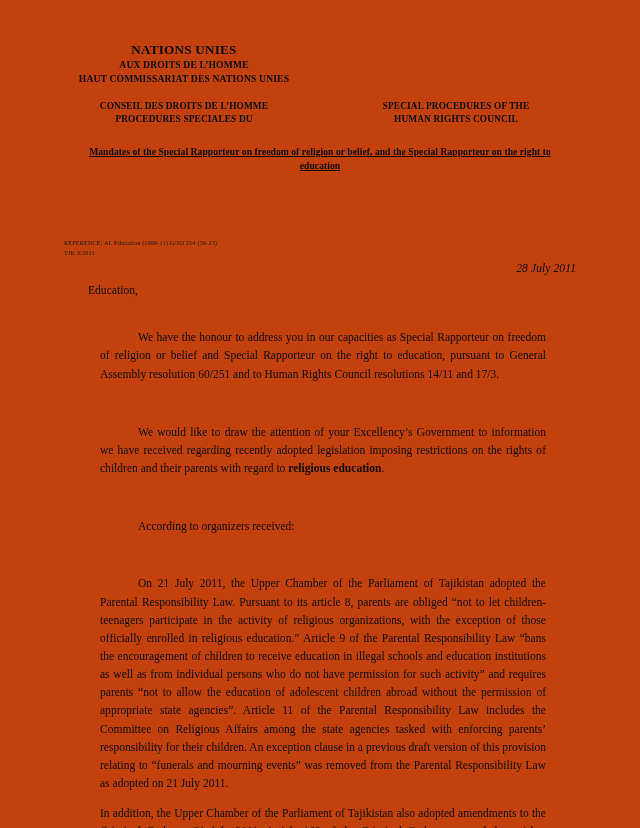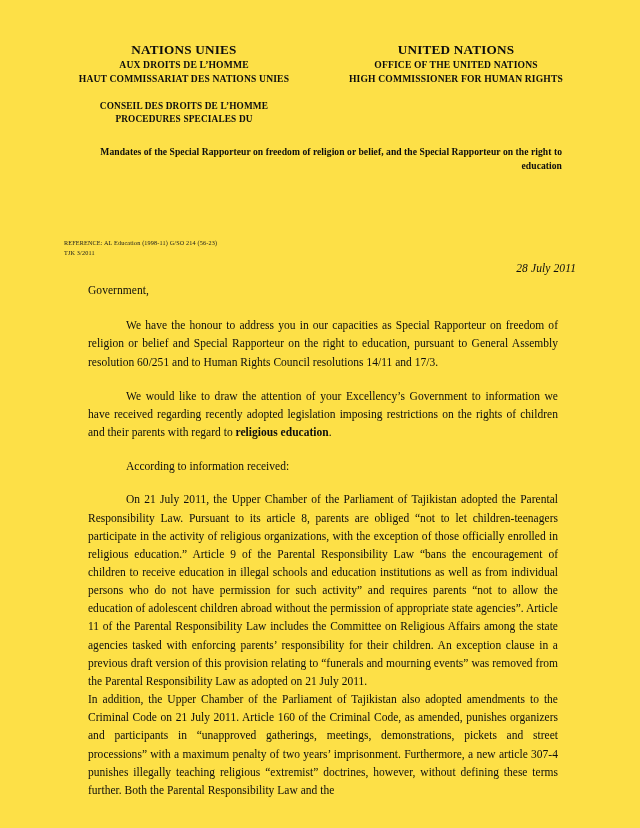--- a/index.html
+++ b/index.html
@@ -4,21 +4,21 @@
 <style>
   html, body {
     margin: 0;
     padding: 0;
     background: #ffffff;
   }
   .page {
     position: relative;
     width: 640px;
     height: 828px;
-    background: #fde047;
+    background: #c2410c;
     overflow: hidden;
     font-family: "Liberation Serif", "DejaVu Serif", serif;
     color: #0d0d0d;
     box-sizing: border-box;
   }
 
   
   .letterhead {
     padding-top: 41px;
   }
@@ -52,25 +52,26 @@
     font-size: 9.3px;
     font-weight: bold;
     letter-spacing: 0.15px;
     line-height: 1.42;
     white-space: nowrap;
   }
 
   .mandates {
     margin-top: 19px;
     padding: 0 78px;
-    text-align: right;
+    text-align: center;
     font-size: 9.6px;
     font-weight: bold;
     line-height: 1.45;
     letter-spacing: 0.05px;
+    text-decoration: underline;
   }
 
   
   .reference {
     position: absolute;
     left: 64px;
     top: 238px;
     font-size: 6.2px;
     line-height: 1.55;
     letter-spacing: 0.15px;
@@ -94,21 +95,21 @@
     left: 88px;
     right: 82px;
     top: 282px;
   }
   .salutation {
     font-size: 11.5px;
     line-height: 1.5;
     letter-spacing: 0.05px;
   }
   p.para {
-    margin: 0;
+    margin: 12px;
     font-size: 11.5px;
     line-height: 1.58;
     text-align: justify;
     text-justify: inter-word;
     letter-spacing: 0.02px;
   }
   p.indent {
     text-indent: 38px;
   }
   .gap-lg { height: 17px; }
@@ -121,58 +122,57 @@
 
 <div class="page">
 
   <div class="letterhead">
     <div class="lh-row">
       <div class="lh-col">
         <div class="lh-title">NATIONS UNIES</div>
         <div class="lh-sub">AUX DROITS DE L’HOMME</div>
         <div class="lh-sub">HAUT COMMISSARIAT DES NATIONS UNIES</div>
       </div>
-      <div class="lh-col">
-        <div class="lh-title">UNITED NATIONS</div>
-        <div class="lh-sub">OFFICE OF THE UNITED  NATIONS</div>
-        <div class="lh-sub">HIGH COMMISSIONER FOR HUMAN RIGHTS</div>
-      </div>
     </div>
 
     <div class="lh-row lh-block2">
       <div class="lh-col">
         <div class="lh-sub2">CONSEIL DES DROITS DE L’HOMME</div>
         <div class="lh-sub2">PROCEDURES SPECIALES DU</div>
+      </div>
+      <div class="lh-col">
+        <div class="lh-sub2">SPECIAL PROCEDURES OF THE</div>
+        <div class="lh-sub2">HUMAN RIGHTS COUNCIL</div>
       </div>
     </div>
 
     <div class="mandates">Mandates of the Special Rapporteur on freedom of religion or belief, and the Special Rapporteur on the right to education</div>
   </div>
 
   <div class="reference">
     <div>REFERENCE: AL Education (1998-11) G/SO 214 (56-23)</div>
     <div>TJK 3/2011</div>
   </div>
 
   <div class="date-line">28 July 2011</div>
 
   <div class="body-wrap">
-    <div class="salutation">Government,</div>
+    <div class="salutation">Education,</div>
 
     <div class="gap-lg"></div>
 
     <p class="para indent">We have the honour to address you in our capacities as Special Rapporteur on freedom of religion or belief and Special Rapporteur on the right to education, pursuant to General Assembly resolution 60/251 and to Human Rights Council resolutions 14/11 and 17/3.</p>
 
     <div class="gap-md"></div>
 
     <p class="para indent"><span>We would like to draw the attention of your Excellency’s Government to information we have received regarding recently adopted legislation imposing restrictions on the rights of children and their parents with regard to </span><b class="strong">religious education</b><span>.</span></p>
 
     <div class="gap-md"></div>
 
-    <p class="para indent">According to information received:</p>
+    <p class="para indent">According to organizers received:</p>
 
     <div class="gap-sm"></div>
 
     <p class="para indent">On 21 July 2011, the Upper Chamber of the Parliament of Tajikistan adopted the Parental Responsibility Law. Pursuant to its article 8, parents are obliged “not to let children-teenagers participate in the activity of religious organizations, with the exception of those officially enrolled in religious education.” Article 9 of the Parental Responsibility Law “bans the encouragement of children to receive education in illegal schools and education institutions as well as from individual persons who do not have permission for such activity” and requires parents “not to allow the education of adolescent children abroad without the permission of appropriate state agencies”. Article 11 of the Parental Responsibility Law includes the Committee on Religious Affairs among the state agencies tasked with enforcing parents’ responsibility for their children. An exception clause in a previous draft version of this provision relating to “funerals and mourning events” was removed from the Parental Responsibility Law as adopted on 21 July 2011.</p>
 
     <p class="para">In addition, the Upper Chamber of the Parliament of Tajikistan also adopted amendments to the Criminal Code on 21 July 2011. Article 160 of the Criminal Code, as amended, punishes organizers and participants in “unapproved gatherings, meetings, demonstrations, pickets and street processions” with a maximum penalty of two years’ imprisonment. Furthermore, a new article 307-4 punishes illegally teaching religious “extremist” doctrines, however, without defining these terms further. Both the Parental Responsibility Law and the</p>
   </div>
 
 </div>
 

